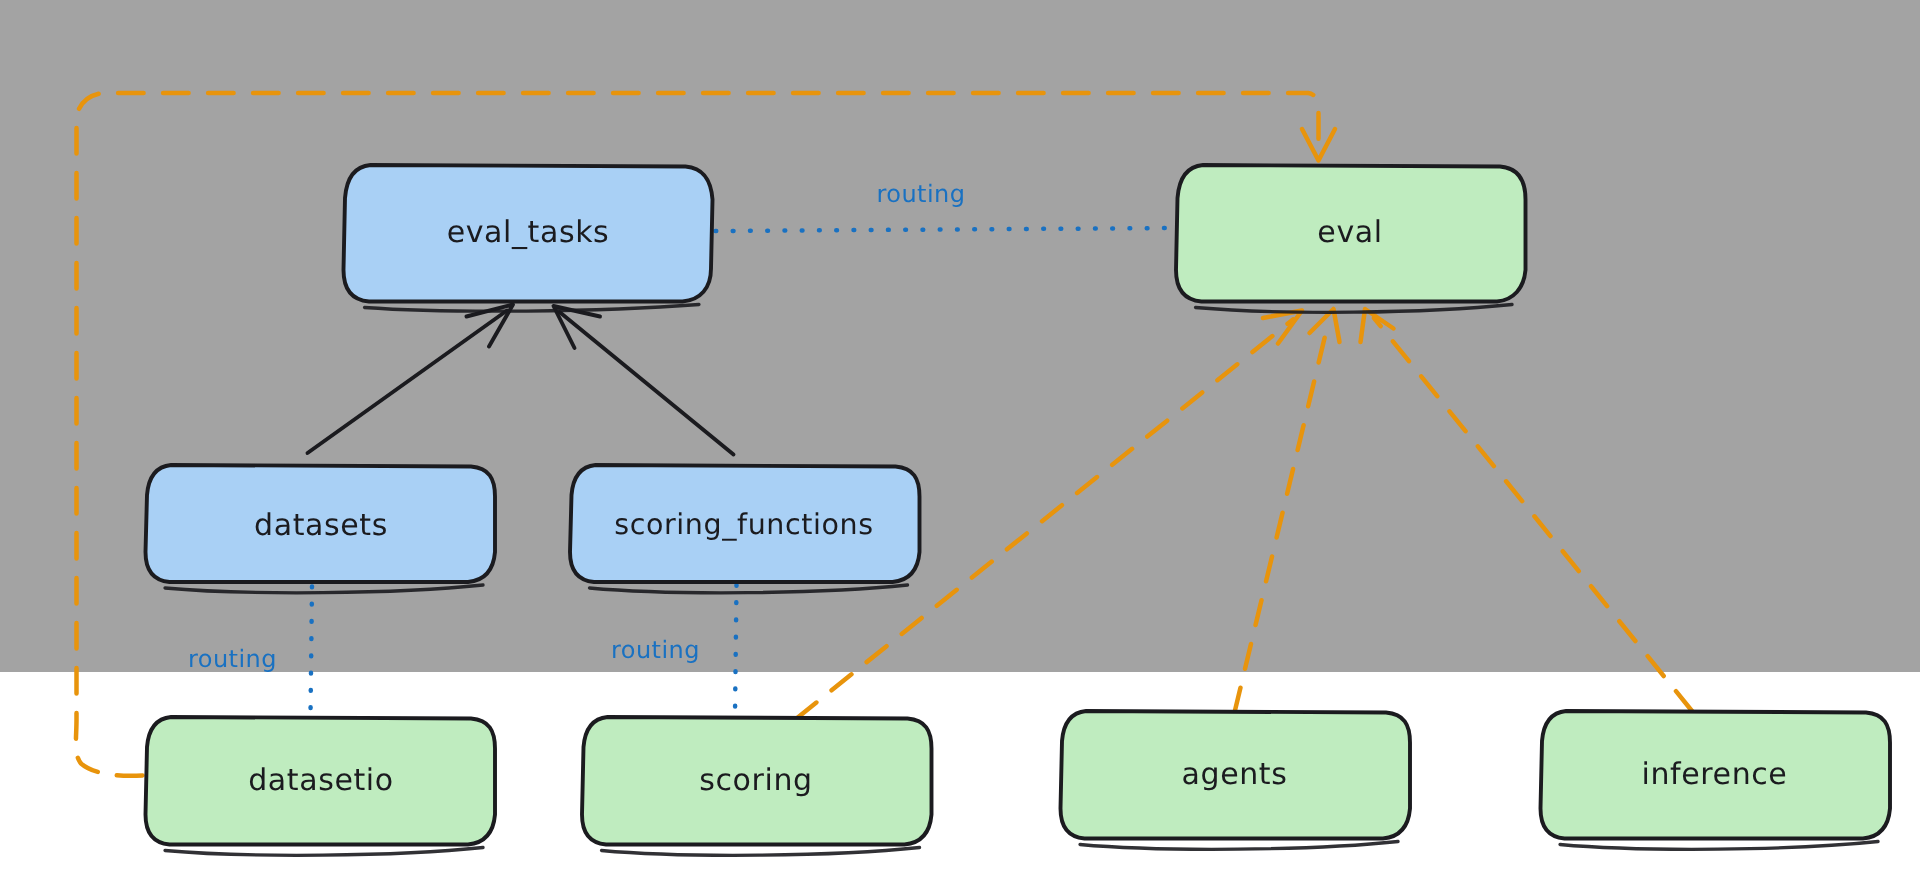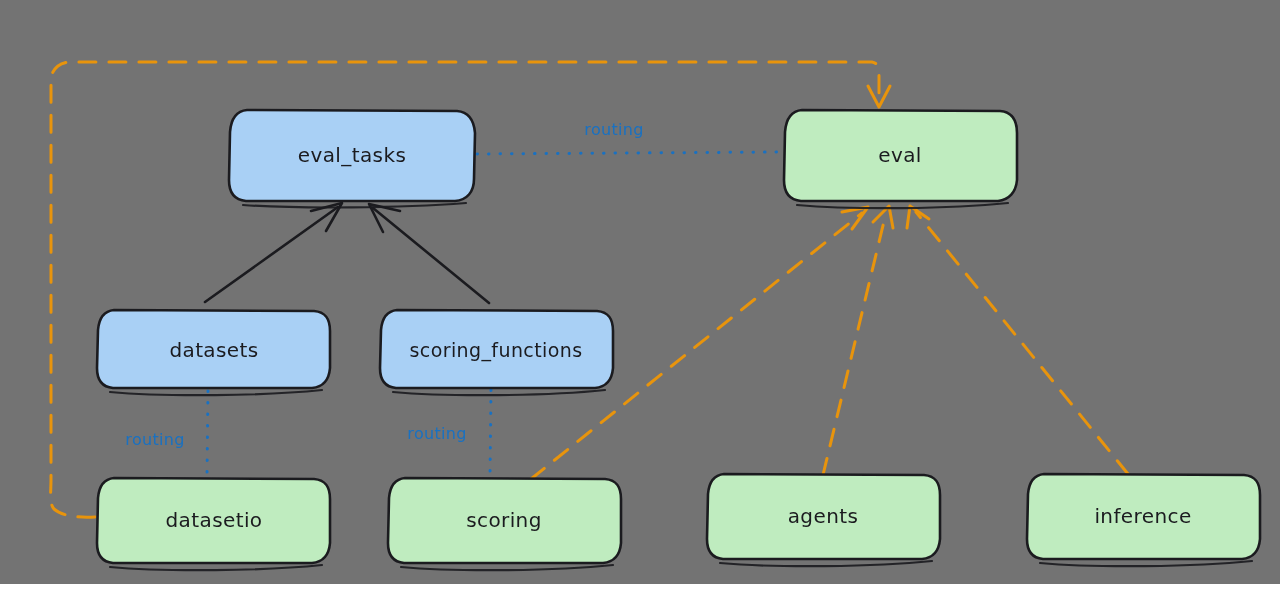--- a/index.html
+++ b/index.html
@@ -9,22 +9,22 @@
   }
   body {
     width: 1280px;
     height: 596px;
     overflow: hidden;
     font-family: "DejaVu Sans", sans-serif;
   }
   #diagram-root {
     position: relative;
     width: 1280px;
-    height: 584px;
-    background: #737373;
+    height: 448px;
+    background: #a3a3a3;
   }
   svg#diagram-canvas {
     position: absolute;
     top: 0;
     left: 0;
     width: 1280px;
     height: 596px;
     display: block;
   }
   .node-label {

